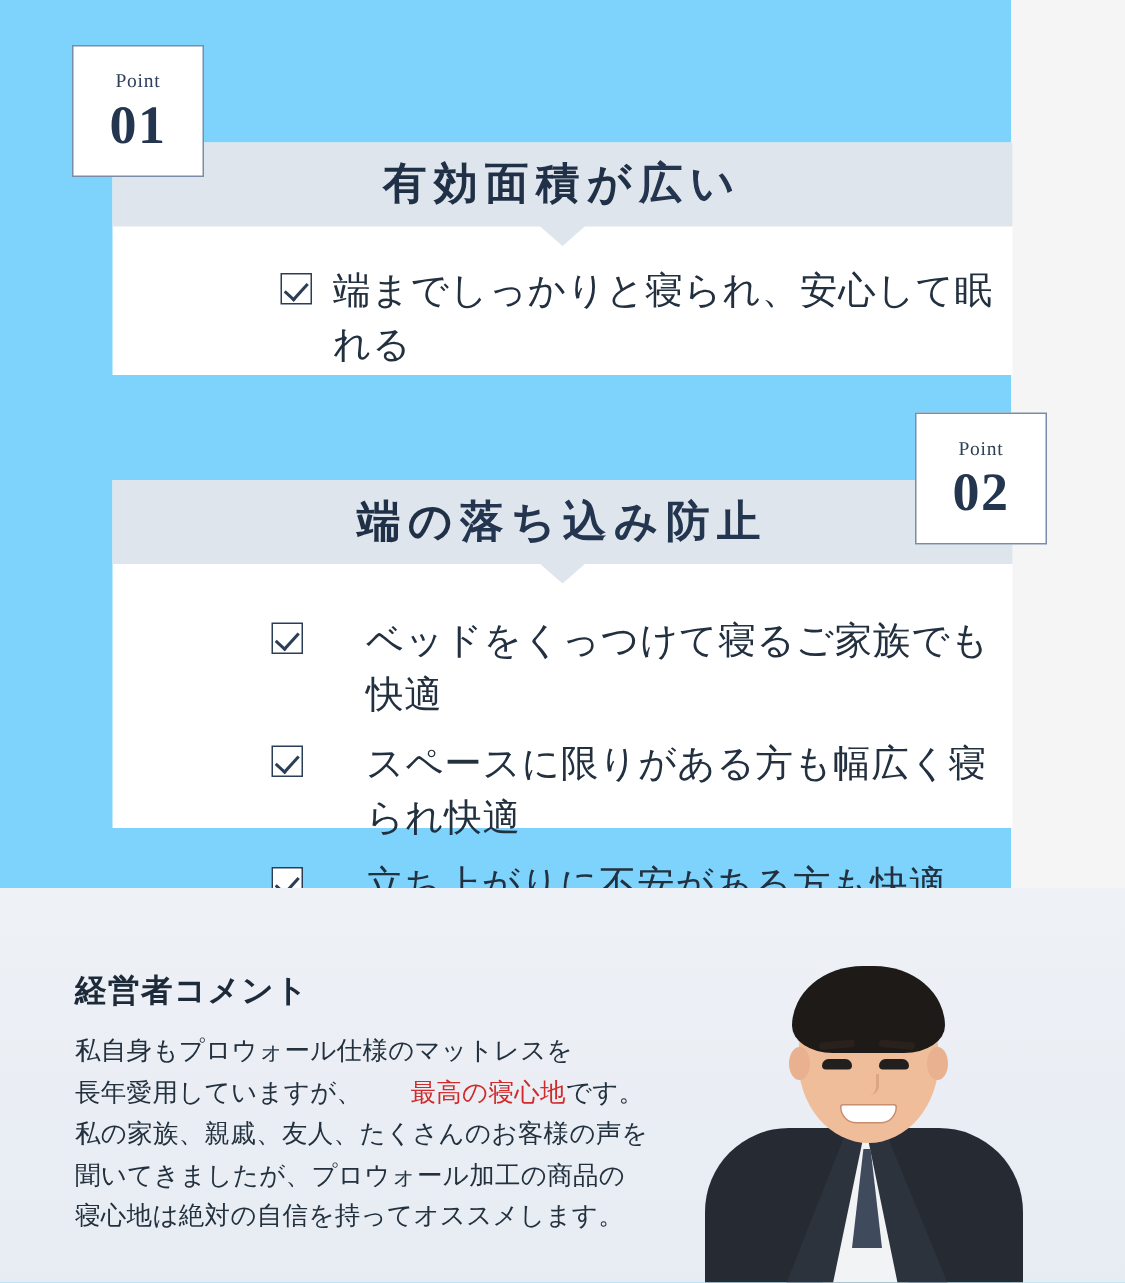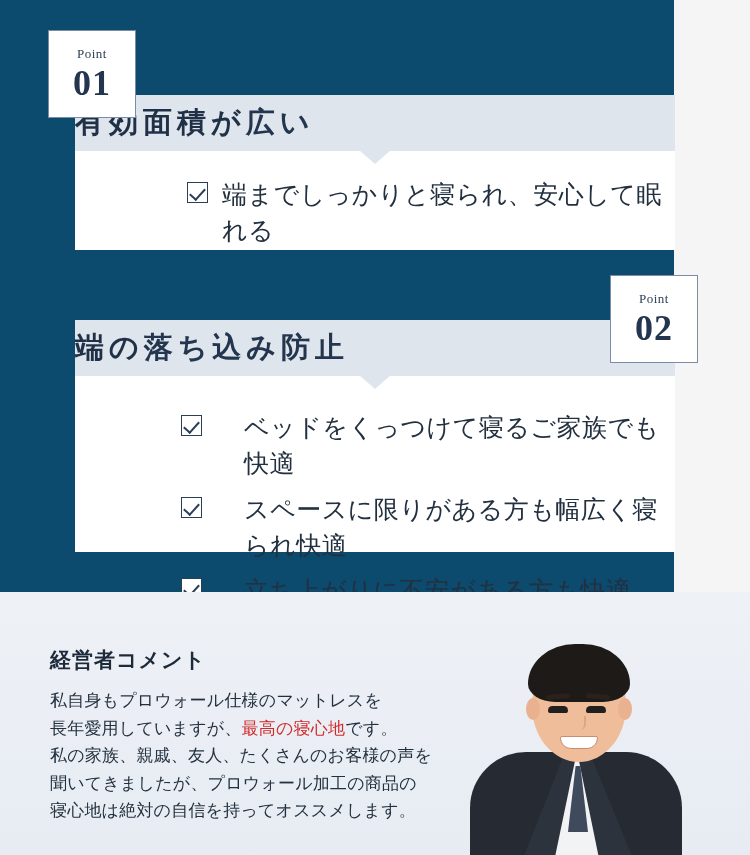--- a/index.html
+++ b/index.html
@@ -12,21 +12,21 @@
     background: #f5f5f5;
     font-family: "Liberation Sans", "DejaVu Sans", sans-serif;
     position: relative;
     overflow: hidden;
   }
 
   .page {
     position: relative;
     width: 674px;
     height: 855px;
-    background: #0c4a6e;
+    background: #7dd3fc;
   }
 
   
   .point-badge {
     position: absolute;
     width: 88px;
     height: 88px;
     background: #ffffff;
     border: 1px solid #7b8ca6;
     box-sizing: border-box;
@@ -59,21 +59,21 @@
   
   .section {
     position: absolute;
     background: #ffffff;
   }
   .sec-header {
     background: #dfe5ec;
     height: 56px;
     display: flex;
     align-items: center;
-    justify-content: flex-start;
+    justify-content: center;
     position: relative;
   }
   .sec-title {
     font-family: "Liberation Serif", "DejaVu Serif", serif;
     font-size: 29px;
     color: #1f3047;
     letter-spacing: 5px;
     white-space: nowrap;
     font-weight: bold;
   }
@@ -181,20 +181,21 @@
   .comment-line {
     font-family: "Liberation Sans", "DejaVu Sans", sans-serif;
     font-size: 17px;
     color: #23313f;
     line-height: 1.62;
     letter-spacing: 0.2px;
     white-space: nowrap;
   }
   .comment-line .hl {
     color: #d02a2a;
+    margin-left: 32px;
   }
 
   
   .person {
     position: absolute;
     right: 60px;
     bottom: 0;
     width: 230px;
     height: 215px;
   }

